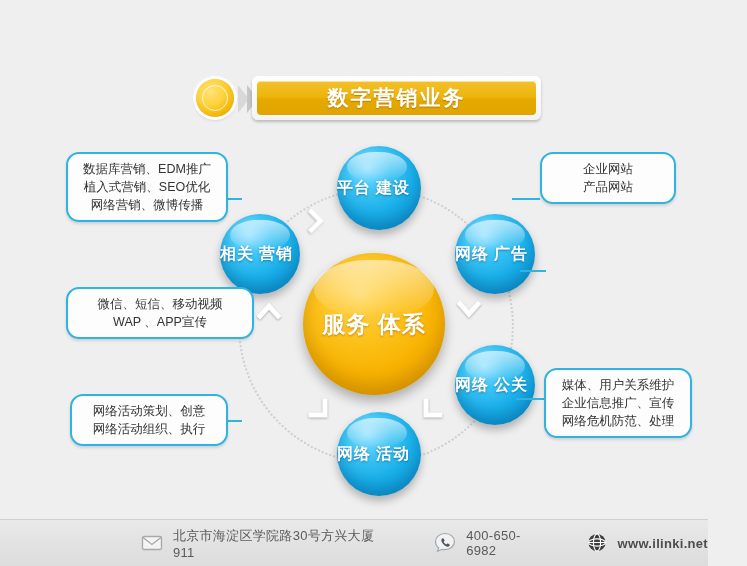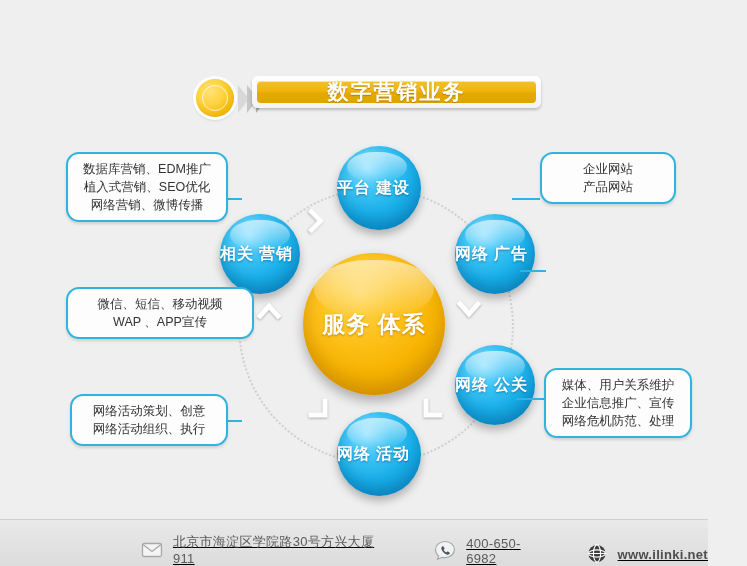--- a/index.html
+++ b/index.html
@@ -26,21 +26,21 @@
   .chev-group{position:absolute;left:42px;top:9px;width:44px;height:28px;}
   .chev-group i{
     position:absolute;top:0;width:0;height:0;display:block;
     border-top:14px solid transparent;border-bottom:14px solid transparent;
     border-left:11px solid #c9c9c9;
   }
   .chev-group i:nth-child(1){left:0;border-left-color:#d8d8d8;}
   .chev-group i:nth-child(2){left:9px;border-left-color:#c6c6c6;}
   .chev-group i:nth-child(3){left:18px;border-left-color:#b4b4b4;}
   .banner-plate{
-    position:absolute;left:56px;top:0;width:289px;height:32px;
+    position:absolute;left:56px;top:0;width:289px;height:44px;
     border-radius:6px;
     background:linear-gradient(#fff,#f3f3f3);
     box-shadow:0 2px 3px rgba(0,0,0,.22);
   }
   .banner-inner{
     position:absolute;left:5px;top:5px;right:5px;bottom:5px;border-radius:4px;
     background:linear-gradient(180deg,#f2c02a 0%,#eeb50e 45%,#e5a900 55%,#dfa400 100%);
     box-shadow:inset 0 1px 0 rgba(255,255,255,.55);
     display:flex;align-items:center;justify-content:center;
   }
@@ -115,21 +115,21 @@
   .b-l3{left:70px;top:394px;width:158px;}
   .b-r1{left:540px;top:152px;width:136px;}
   .b-r2{left:546px;top:244px;width:142px;}
   .b-r3{left:544px;top:368px;width:148px;}
 
   
   .footer{
     position:absolute;left:0;bottom:0;width:708px;height:46px;
     background:linear-gradient(#e9e9e9,#dcdcdc);
     border-top:1px solid #d0d0d0;
-    display:flex;align-items:flex-end;text-decoration:underline;
+    display:flex;align-items:center;
   }
   .foot-item{display:flex;align-items:center;color:#5a5a5a;font-size:13px;}
   .foot-text{margin-left:9px;letter-spacing:.3px;}
   .ico{width:24px;height:24px;display:block;}
   .fi-mail{margin-left:140px;}
   .fi-phone{margin-left:38px;}
   .fi-web{margin-left:34px;}
   .fi-web .foot-text{font-weight:bold;color:#4d4d4d;}
 </style>
 </head>

